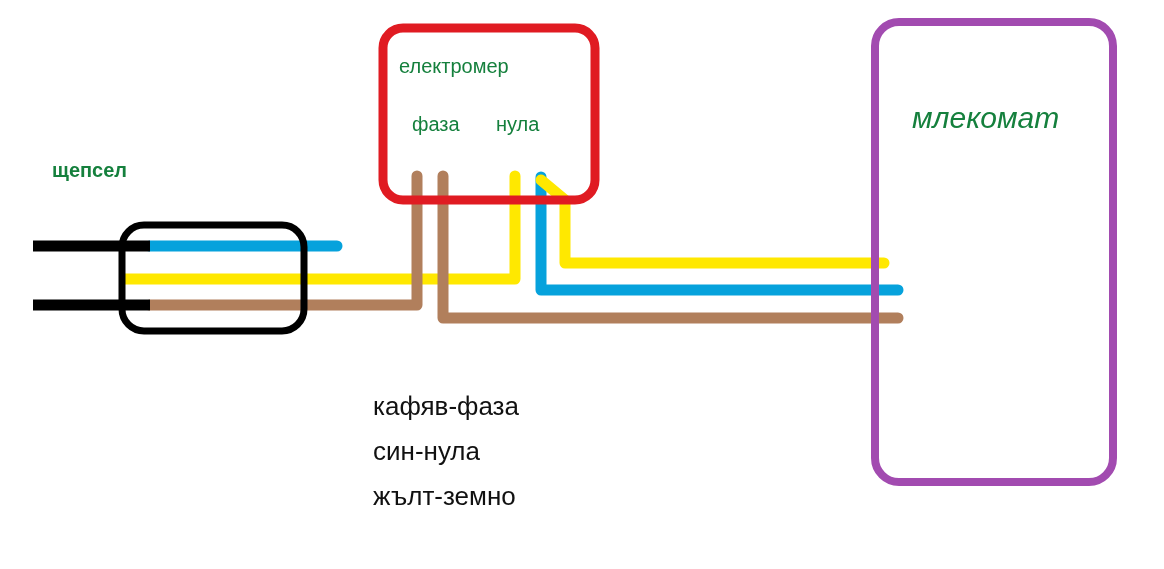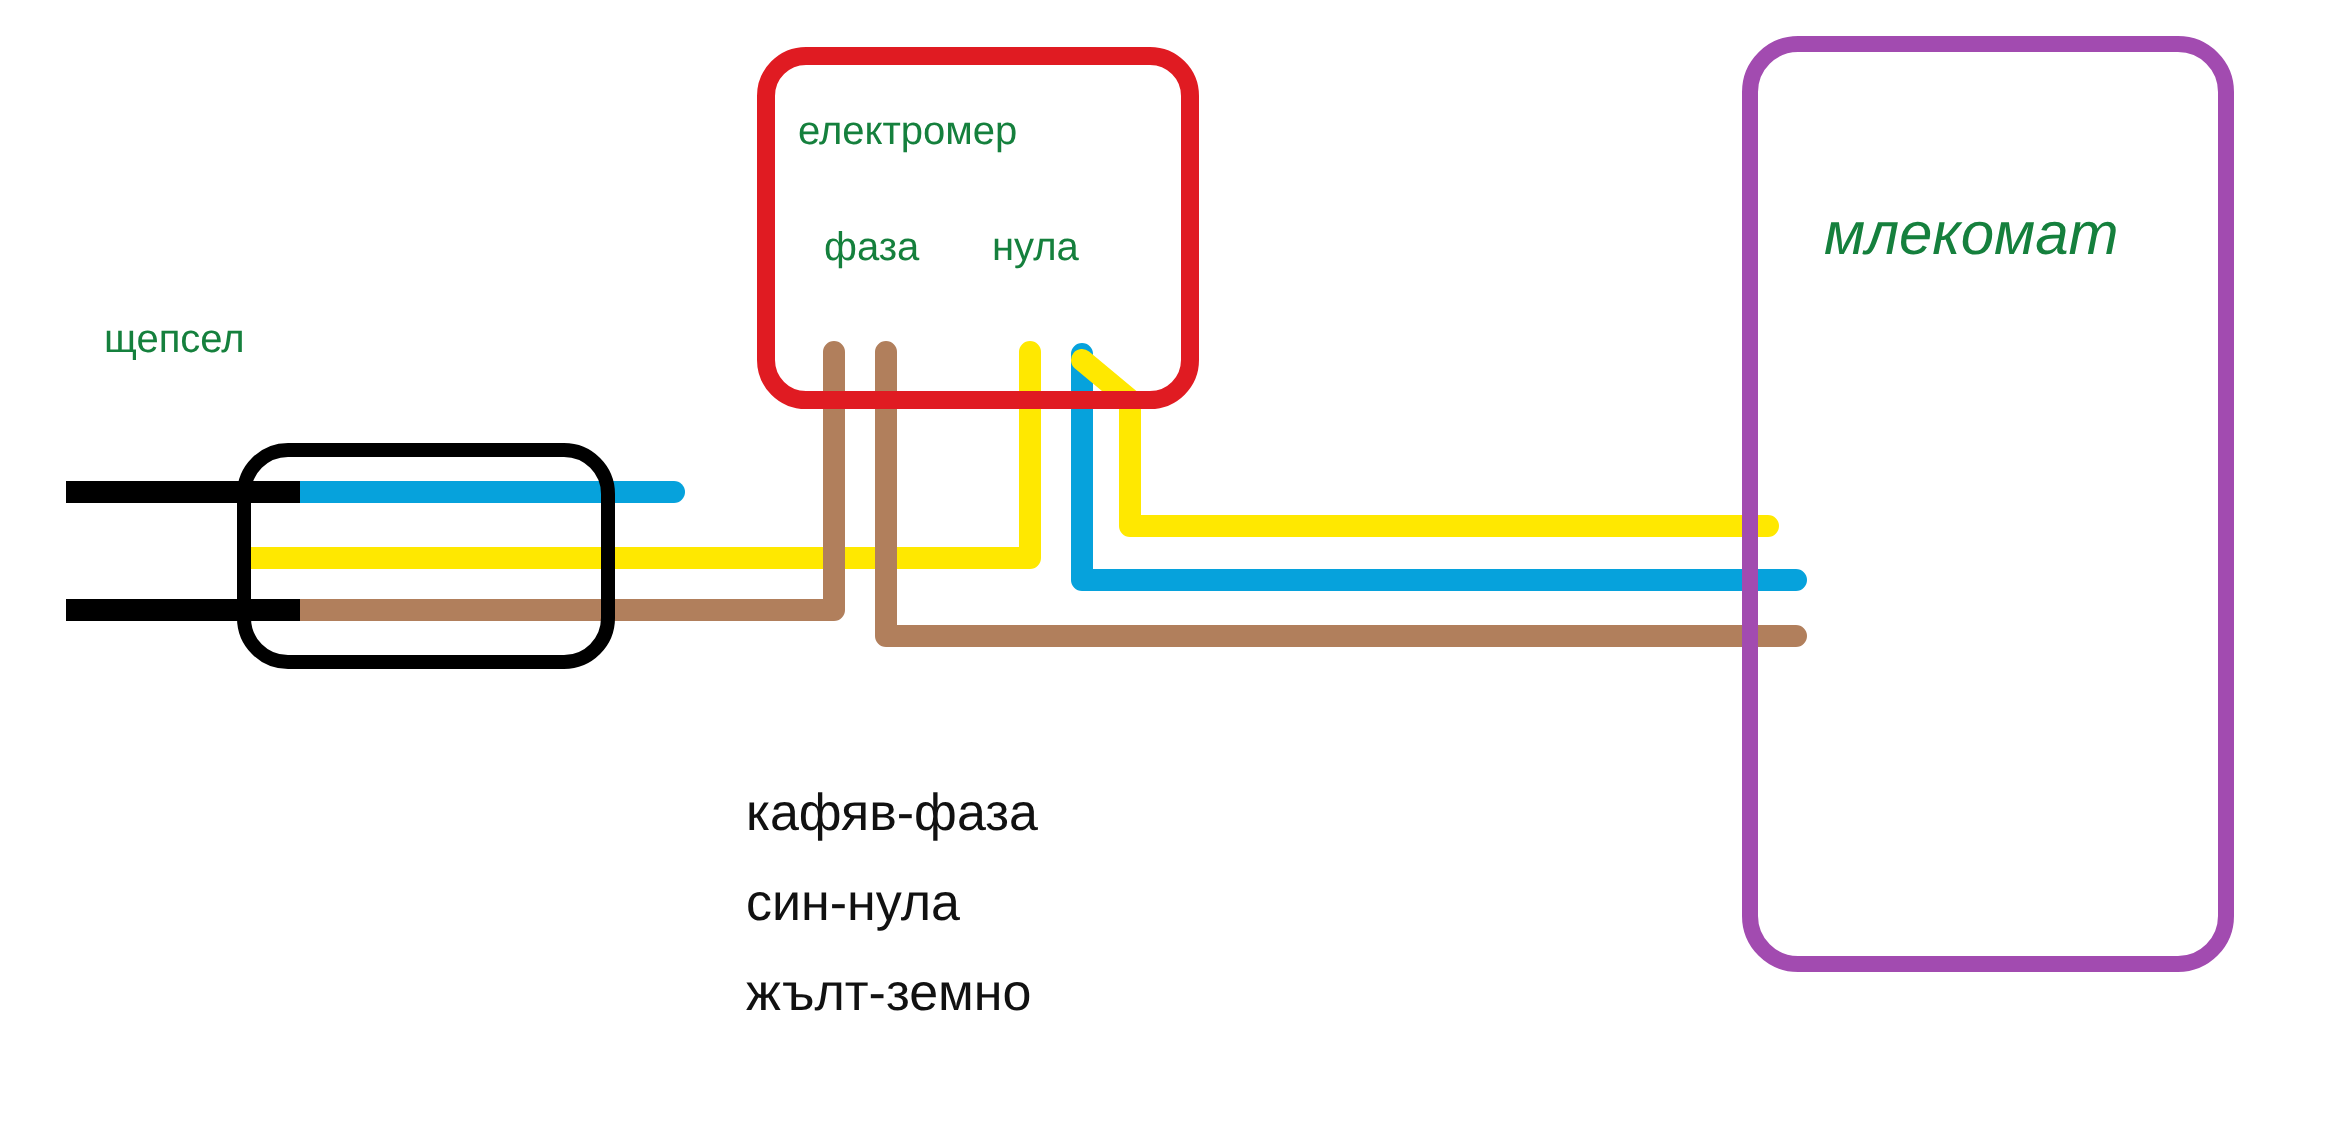--- a/index.html
+++ b/index.html
@@ -21,21 +21,21 @@
     left: 0;
     width: 1164px;
     height: 569px;
   }
   .lbl {
     position: absolute;
     color: #15803d;
     white-space: pre;
     font-family: "Liberation Sans", sans-serif;
   }
-  .lbl-plug     { left: 52px;  top: 159px; font-size: 20px; }
+  .lbl-plug     { left: 52px;  top: 159px; font-size: 20px; font-weight: bold; }
   .lbl-meter    { left: 399px; top: 55px;  font-size: 20px; }
   .lbl-phase    { left: 398px; top: 113px; font-size: 20px; margin-left: 14px; }
   .lbl-neutral  { left: 496px; top: 113px; font-size: 20px; }
   .lbl-device   { left: 912px; top: 101px; font-size: 30px; font-style: italic; }
   .legend {
     position: absolute;
     left: 373px;
     top: 384px;
     font-size: 26px;
     line-height: 45px;

